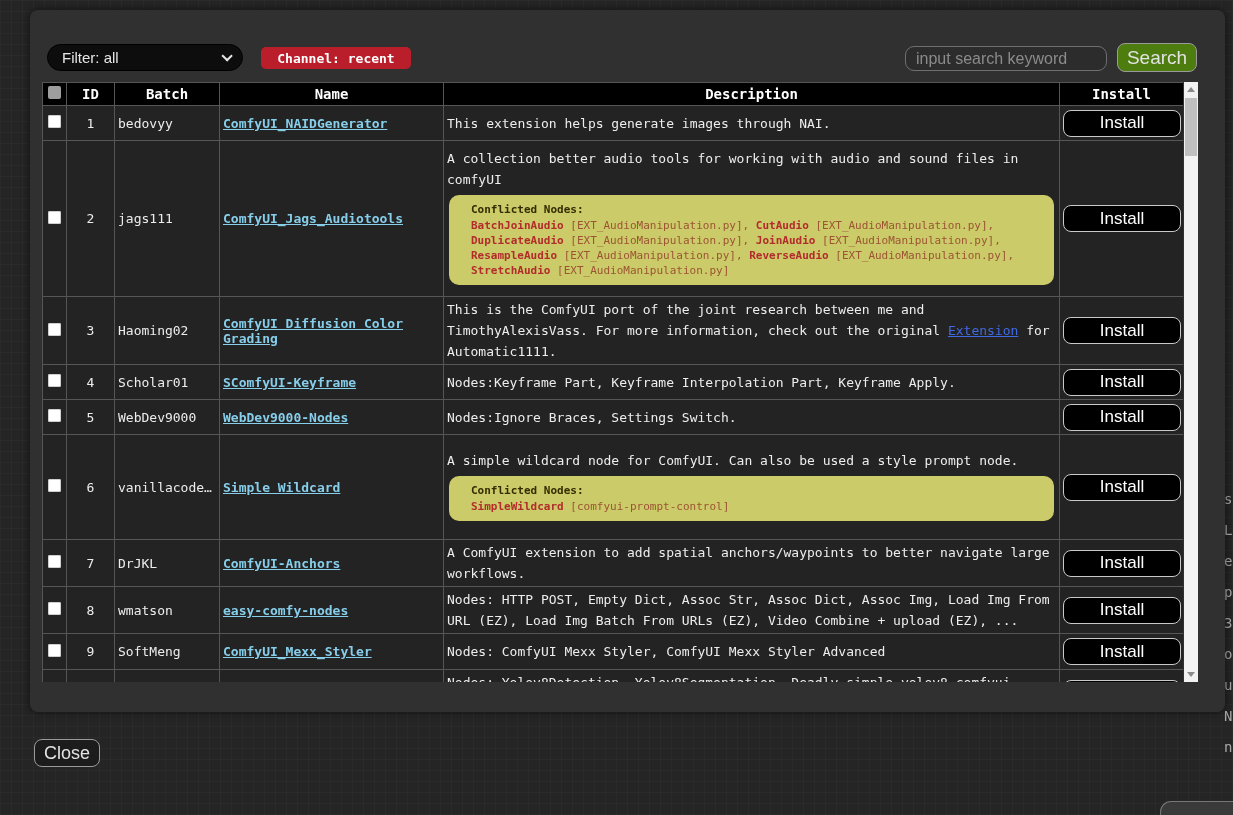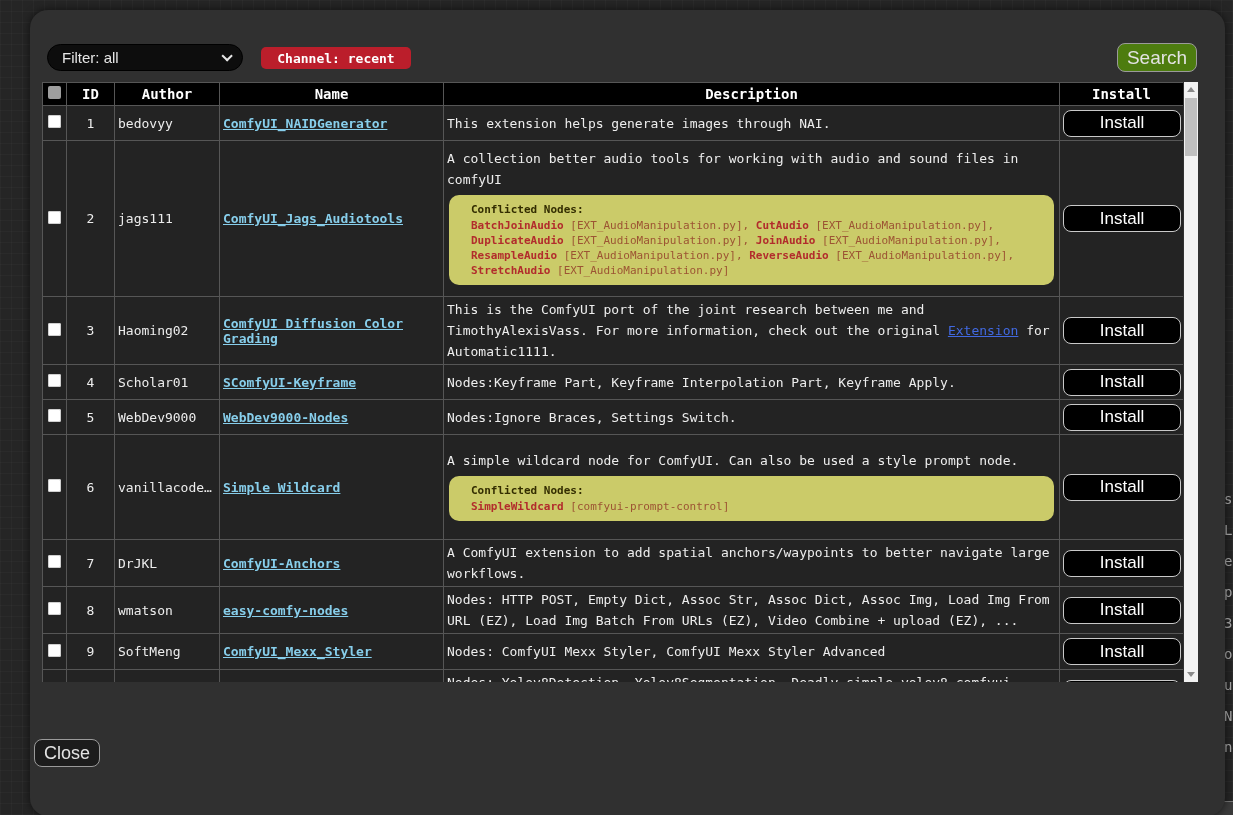--- a/index.html
+++ b/index.html
@@ -9,22 +9,22 @@
     font-family:"Liberation Sans", sans-serif;
     background-color:#252525;
     background-image:
       linear-gradient(rgba(255,255,255,0.025) 1px, transparent 1px),
       linear-gradient(90deg, rgba(255,255,255,0.025) 1px, transparent 1px);
     background-size:11px 11px;
   }
 
   
   .dialog {
-    position:absolute; left:30px; top:10px; width:1195px; height:806px;
-    background:#303030; border-radius:18px;
+    position:absolute; left:30px; top:10px; width:1195px; height:702px;
+    background:#303030; border-radius:8px;
     box-shadow:0 0 8px rgba(0,0,0,0.6);
   }
 
   
   .filter-select {
     position:absolute; left:17px; top:34px; width:196px; height:27px;
     background:#0d0d0d; border:1px solid #000; border-radius:14px;
     color:#e6e6e6; font-size:15px;
     display:flex; align-items:center; justify-content:space-between;
     padding:0 13px 0 14px; cursor:pointer;
@@ -146,37 +146,38 @@
 
 <div class="dialog">
 
   <div class="filter-select">
     <span>Filter: all</span>
     <span class="chevron"></span>
   </div>
 
   <button class="channel-btn">Channel: recent</button>
 
+  <input class="search-input" type="text" placeholder="input search keyword" style="">
   <button class="search-btn">Search</button>
 
   <div class="table-zone">
     <table class="grid">
       <colgroup>
         <col style="width:24px">
           <col style="width:48px">
           <col style="width:105px">
         <col style="width:224px">
           <col style="width:616px">
           <col style="width:124px">
       </colgroup>
       <thead>
         <tr>
           <th class="c-check"><span class="checkbox head"></span></th>
           <th>ID</th>
-          <th>Author</th>
+          <th>Batch</th>
           <th>Name</th>
           <th>Description</th>
           <th>Install</th>
         </tr>
       </thead>
       <tbody id="table-body">
           <tr style="height: 35px;">
             <td class="c-check"><span class="checkbox row"></span></td>
             <td class="c-id">1</td>
             <td class="c-author">bedovyy</td>

